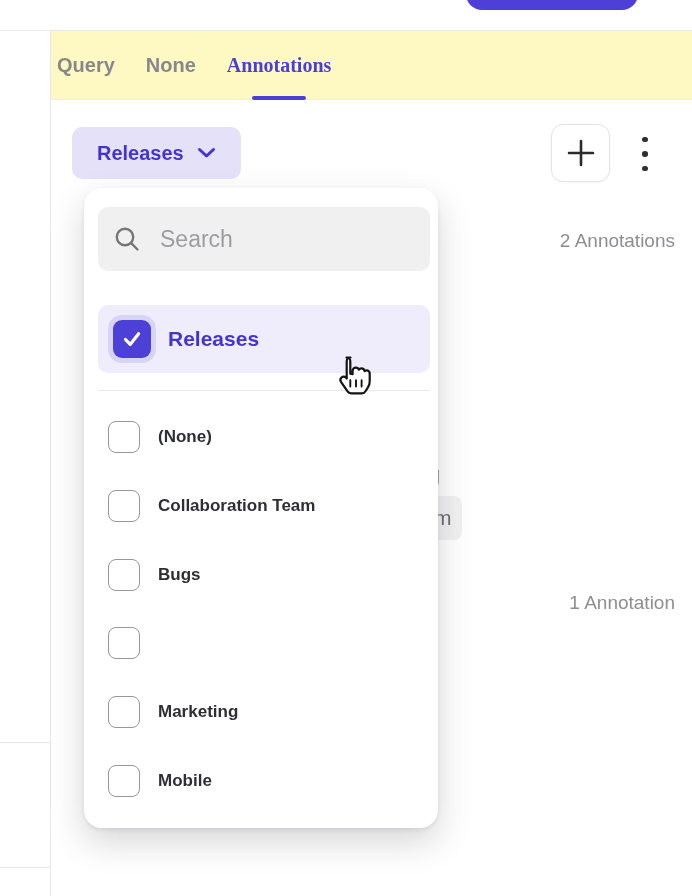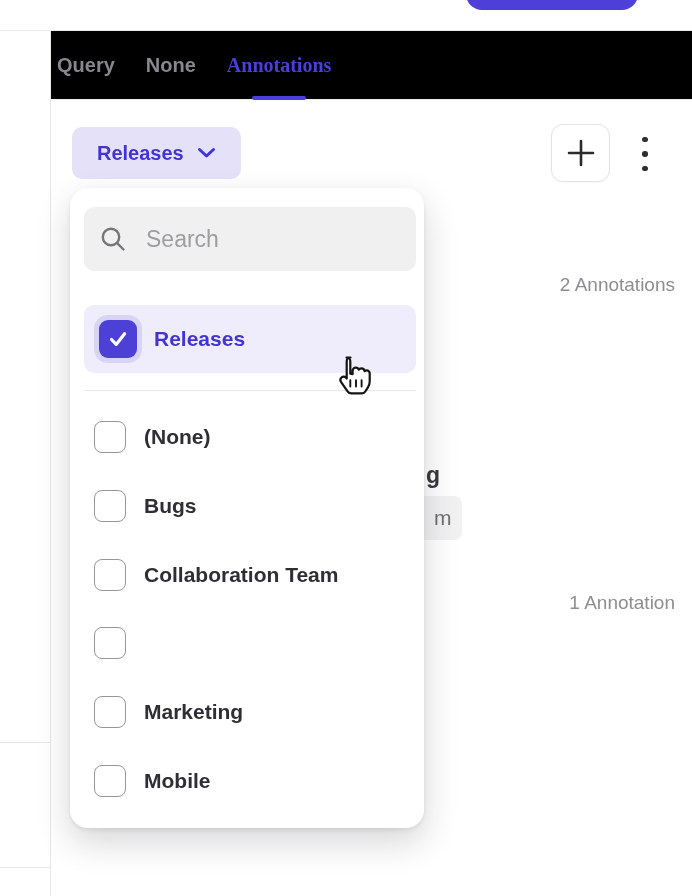--- a/index.html
+++ b/index.html
@@ -21,21 +21,21 @@
 
   
   .left-rail-border { position:absolute; left:50px; top:31px; bottom:0; width:1px; background:#e7e7ea; }
   .rail-line-1 { position:absolute; left:0; top:742px; width:50px; height:1px; background:#e7e7ea; }
   .rail-line-2 { position:absolute; left:0; top:867px; width:50px; height:1px; background:#e7e7ea; }
 
   
   .tabbar {
     position:absolute; left:51px; top:31px; right:0; height:69px;
     display:flex; align-items:center; gap:31px; padding-left:6px;
-    border-bottom:1px solid #ececef; background:#000000;
+    border-bottom:1px solid #ececef; background:#fef9c3;
   }
   .tab {
     position:relative; height:100%; display:flex; align-items:center;
     font-size:20px; font-weight:600; color:#87878e; cursor:pointer;
   }
   .tab.active { color:#4a3fd9;font-family:Liberation Serif, serif; }
   .tab-underline {
     position:absolute; bottom:-1px; left:50%; transform:translateX(-50%);
     width:54px; height:4px; border-radius:2px; background:#4a3fd9;
   }
@@ -55,38 +55,38 @@
   }
   .kebab-btn {
     position:absolute; left:632px; top:131px; width:26px; height:46px;
     background:none; border:none; display:flex; flex-direction:column;
     align-items:center; justify-content:center; gap:9px; cursor:pointer;
   }
   .kebab-dot { width:5.5px; height:5.5px; border-radius:50%; background:#2e2e33; }
 
   
   .count { position:absolute; right:17px; color:#8e8e92; font-size:19px; font-weight:400; }
-  .count-top { top:230px;margin-top:44px; }
+  .count-top { top:230px; }
   .count-bottom { top:592px; }
 
   
   .frag-g {
     position:absolute; left:426px; top:462px; z-index:1;
     font-size:23px; font-weight:600; color:#38383d;
   }
   .frag-chip {
     position:absolute; left:396px; top:496px; width:66px; height:44px; z-index:1;
     background:#f2f1f2; border-radius:0 8px 8px 0;
     display:flex; align-items:center;
   }
   .frag-chip span { margin-left:38px; font-size:21px; color:#6e6e73; }
 
   
   .dropdown-panel {
-    position:absolute; left:70px; top:188px; width:354px; height:640px; z-index:5;
+    position:absolute; left:84px; top:188px; width:354px; height:640px; z-index:5;
     background:#fff; border-radius:18px;
     box-shadow:0 2px 4px rgba(30,30,40,.08), 0 14px 34px rgba(30,30,40,.18);
   }
   .search-box {
     position:absolute; left:14px; top:19px; width:332px; height:64px;
     background:#f1f0f1; border-radius:10px;
     display:flex; align-items:center; padding:0 14px;
   }
   .search-box input {
     flex:1; border:none; outline:none; background:transparent;
@@ -111,21 +111,21 @@
     width:38px; height:38px; border-radius:9px; background:#4c40d6;
     box-shadow:0 0 0 5px #d8d4f5;
     display:flex; align-items:center; justify-content:center;
     margin-left:5px; flex:none;
   }
   .cb-unchecked {
     width:32px; height:32px; border-radius:8px; background:#fff;
     border:1.5px solid #96969b; flex:none;
   }
   .row-selected .option-label { margin-left:17px; font-size:21px; font-weight:600; color:#4334d0; }
-  .options-list .option-label { margin-left:18px; font-size:21px; font-weight:600; color:#2e2e35; }
+  .options-list .option-label { margin-left:18px; font-size:17px; font-weight:600; color:#2e2e35; }
 
   
   .cursor { position:absolute; left:330px; top:351px; z-index:10; pointer-events:none; }
 
   svg { display:block; }
 </style>
 </head>
 <body>
 
 <button class="top-primary-btn"></button>
@@ -204,25 +204,25 @@
 
   <div class="panel-divider"></div>
 
   <div class="options-list">
     <div class="option-row">
       <span class="cb-unchecked"></span>
       <span class="option-label">(None)</span>
     </div>
     <div class="option-row">
       <span class="cb-unchecked"></span>
+      <span class="option-label">Collaboration Team</span>
+    </div>
+    <div class="option-row">
+      <span class="cb-unchecked"></span>
       <span class="option-label">Bugs</span>
-    </div>
-    <div class="option-row">
-      <span class="cb-unchecked"></span>
-      <span class="option-label">Collaboration Team</span>
     </div>
     <div class="option-row">
       <span class="cb-unchecked"></span>
     </div>
     <div class="option-row">
       <span class="cb-unchecked"></span>
       <span class="option-label">Marketing</span>
     </div>
     <div class="option-row">
       <span class="cb-unchecked"></span>

